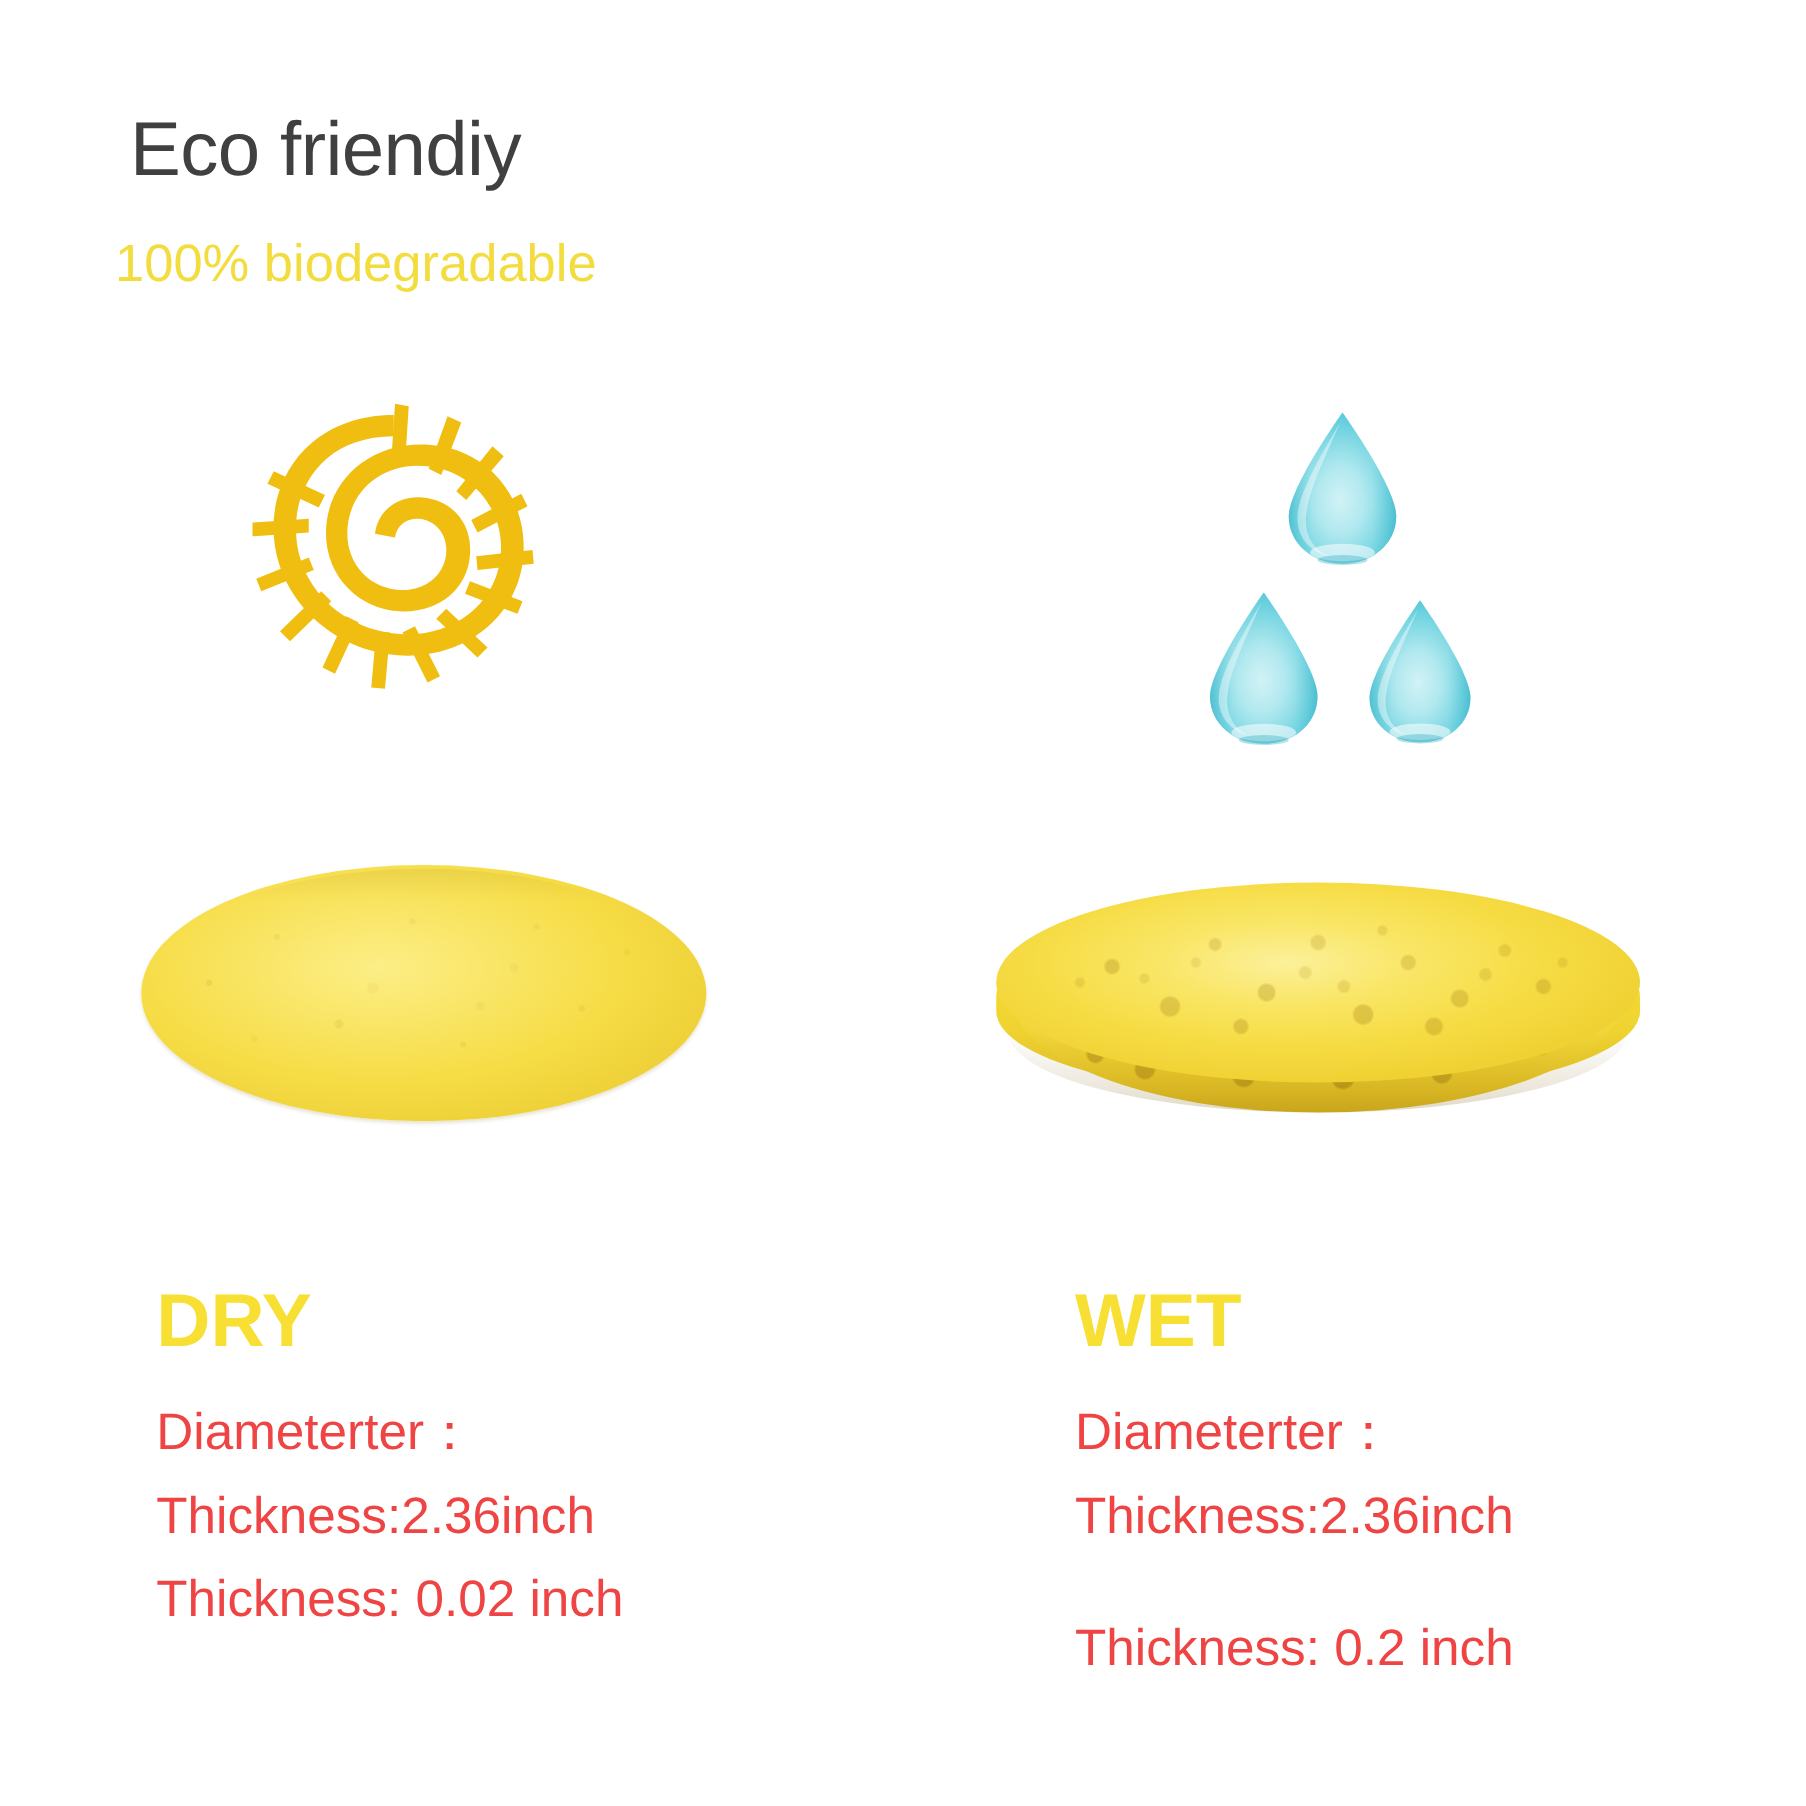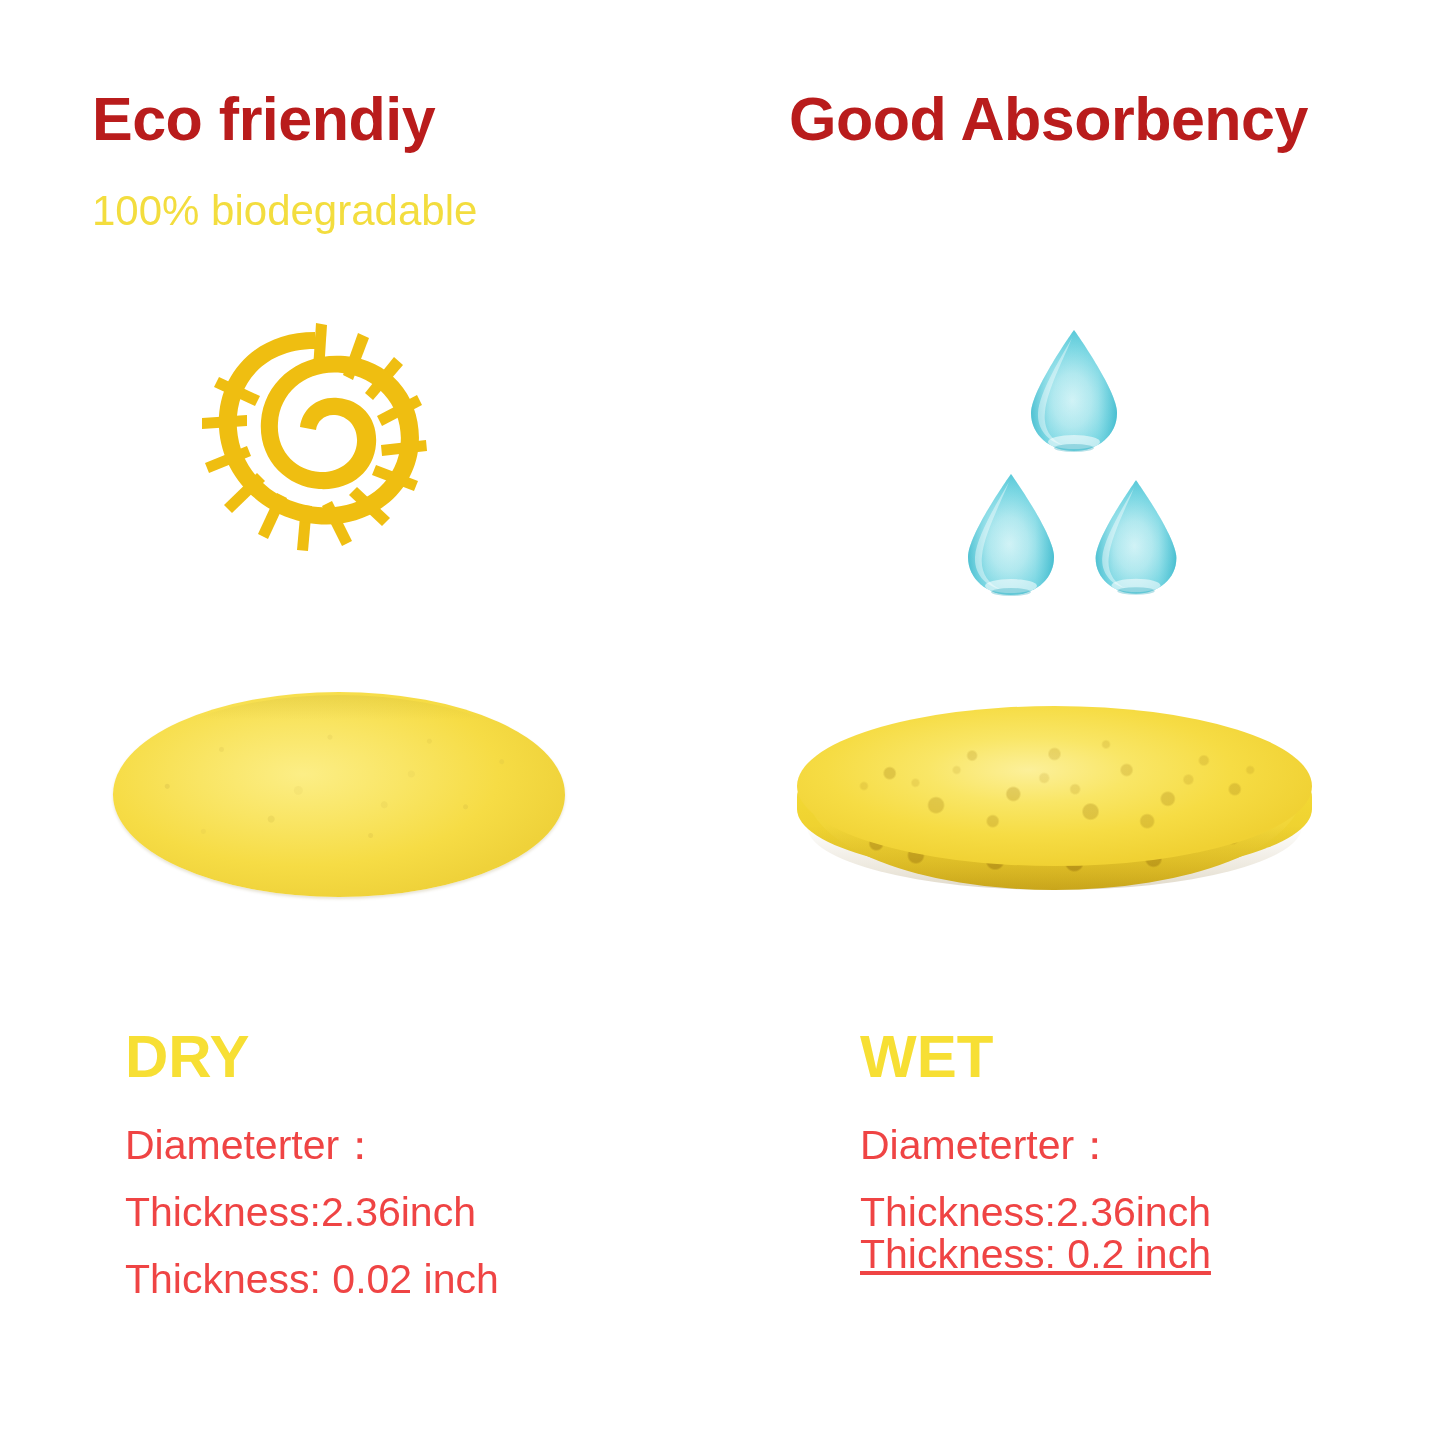--- a/index.html
+++ b/index.html
@@ -14,26 +14,27 @@
     position: relative;
     width: 1445px;
     height: 1445px;
     background: #ffffff;
     overflow: hidden;
   }
 
   .feature-title {
     position: absolute;
     font-family: "Liberation Sans", sans-serif;
-    font-weight: 700;
+    font-weight: 400;
     font-size: 61px;
     line-height: 1;
     letter-spacing: -0.5px;
-    color: #b91c1c;
+    color: #404040;
     white-space: nowrap;
+    margin-left: 12px;
   }
   .feature-sub {
     position: absolute;
     font-family: "Liberation Sans", sans-serif;
     font-weight: 400;
     font-size: 42px;
     line-height: 1;
     color: #F3DD3E;
     white-space: nowrap;
   }
@@ -262,21 +263,20 @@
     <div class="speck"></div>
     <div class="edge"></div>
   </div>
 
   <div class="state-label" style="left:125px; top:1027px;text-align:center;">DRY</div>
 
   <div class="spec-line" style="left:125px; top:1125px;">Diameterter：</div>
   <div class="spec-line" style="left:125px; top:1192px;">Thickness:2.36inch</div>
   <div class="spec-line" style="left:125px; top:1259px;">Thickness: 0.02 inch</div>
 
-  <div class="feature-title" style="left:789px; top:89px;">Good Absorbency</div>
 
 
   <div style="position:absolute; left:960px; top:320px; width:260px; height:280px;">
 
     <div class="drop" style="left:65px; top:8px; width:98px; height:125px;">
       <svg viewBox="0 0 98 125" xmlns="http://www.w3.org/2000/svg">
         <defs>
           <radialGradient id="dg1" cx="48%" cy="58%" r="58%">
             <stop offset="0%" stop-color="#EAFAFB"></stop>
             <stop offset="38%" stop-color="#BEECF1"></stop>
@@ -353,15 +353,15 @@
     <div class="pores-rim"></div>
     <div class="shade"></div>
     <div class="top"></div>
     <div class="pores-top"></div>
   </div>
 
   <div class="state-label" style="left:860px; top:1027px;">WET</div>
 
   <div class="spec-line" style="left:860px; top:1125px;">Diameterter：</div>
   <div class="spec-line" style="left:860px; top:1192px;">Thickness:2.36inch</div>
-  <div class="spec-line" style="left:860px; top:1234px;text-decoration:underline;">Thickness: 0.2 inch</div>
+  <div class="spec-line" style="left:860px; top:1298px;">Thickness: 0.2 inch</div>
 
 </div>
 
 </body></html>

